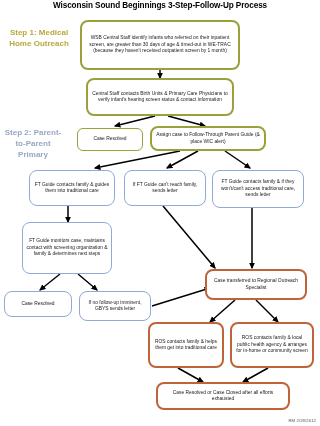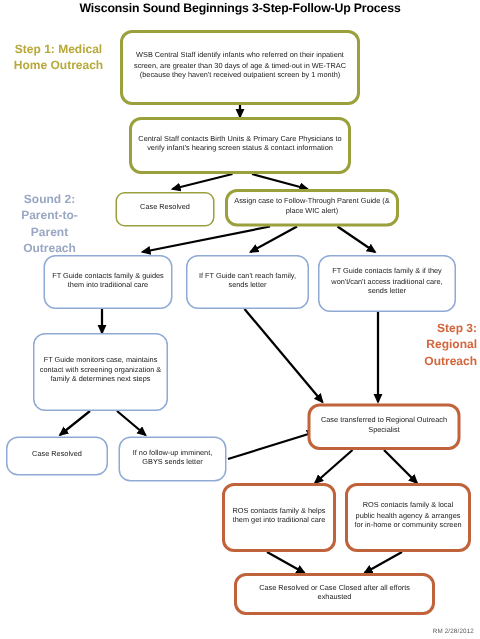--- a/index.html
+++ b/index.html
@@ -102,22 +102,21 @@
       <path d="M252,208 L252,268"></path>
       <path d="M152,306 L210,288"></path>
       <path d="M235,300 L210,322"></path>
       <path d="M256,300 L278,322"></path>
       <path d="M178,368 L203,382"></path>
       <path d="M268,368 L243,382"></path>
     </g>
   </svg>
 
   <div class="step-label step1">Step 1: Medical Home Outreach</div>
-  <div class="step-label step2">Sound 2: Parent-to-Parent Outreach</div>
-  <div class="step-label step3">Step 3: Regional Outreach</div>
+  <div class="step-label step2">Step 2: Parent-to-Parent Primary</div>
 
   <div class="node olive" style="left:80px; top:20px; width:160px; height:50px;">
     <span class="txt">WSB Central Staff identify infants who referred on their inpatient screen, are greater than 30 days of age &amp; timed-out in WE-TRAC (because they haven't received outpatient screen by 1 month)</span>
   </div>
 
   <div class="node olive" style="left:86px; top:78px; width:148px; height:38px;">
     <span class="txt">Central Staff contacts Birth Units &amp; Primary Care Physicians to verify infant's hearing screen status &amp; contact information</span>
   </div>
 
   <div class="node olive-thin" style="left:77px; top:128px; width:66px; height:23px;">

